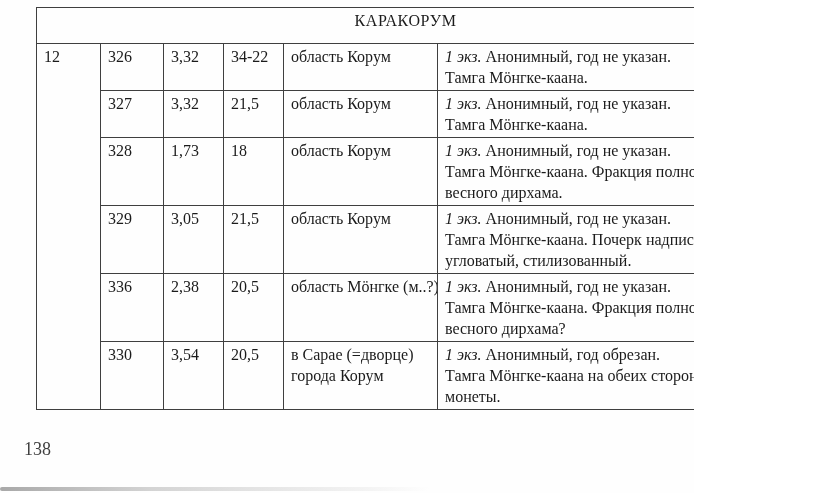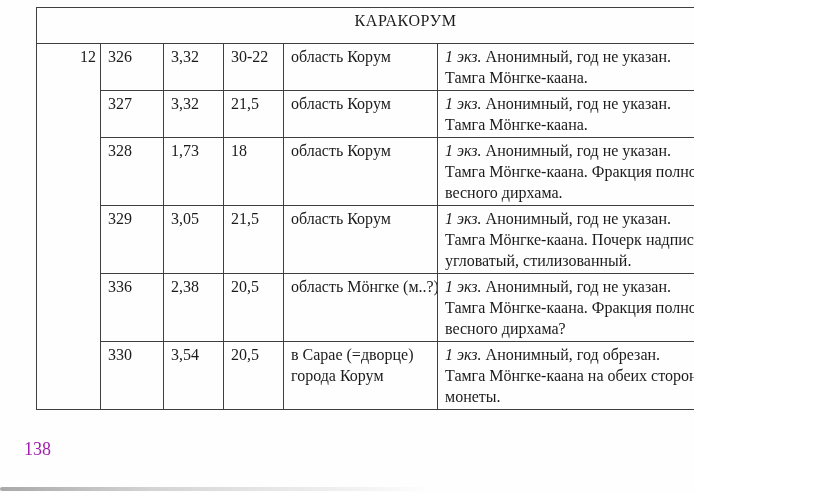--- a/index.html
+++ b/index.html
@@ -38,31 +38,31 @@
     height: 31px;
     text-align: center;
     vertical-align: middle;
     font-weight: bold;
     font-size: 17px;
     letter-spacing: 0.6px;
     padding: 0;
   }
   td.group-cell {
     vertical-align: middle;
-    text-align: right;
+    text-align: left;
     padding: 0;
   }
   td.place-cell { white-space: nowrap; padding-right: 0; }
   td.desc-cell em { }
   .page-number {
     position: absolute;
     left: 24px;
     top: 439px;
     font-size: 18px;
-    color: #a21caf;
+    color: #404040;
     font-family: Liberation Serif, serif;
   }
   .smudge {
     position: absolute;
     left: 0;
     top: 487px;
     width: 430px;
     height: 4px;
     border-radius: 2px;
     background: linear-gradient(to right,
@@ -91,21 +91,21 @@
     <thead>
       <tr>
         <th class="title-cell" colspan="7">КАРАКОРУМ</th>
       </tr>
     </thead>
     <tbody id="table-body">
         <tr style="height: 45px;">
           <td class="group-cell" rowspan="6">12</td>
           <td>326</td>
           <td>3,32</td>
-          <td>30-22</td>
+          <td>34-22</td>
           <td class="place-cell">область Корум</td>
           <td class="desc-cell"><em>1 экз.</em> Анонимный, год не указан.<br>Тамга Мöнгке-каана.</td>
           <td>36</td>
         </tr>
         <tr style="height: 47px;">
           <td>327</td>
           <td>3,32</td>
           <td>21,5</td>
           <td class="place-cell">область Корум</td>
           <td class="desc-cell"><em>1 экз.</em> Анонимный, год не указан.<br>Тамга Мöнгке-каана.</td>

